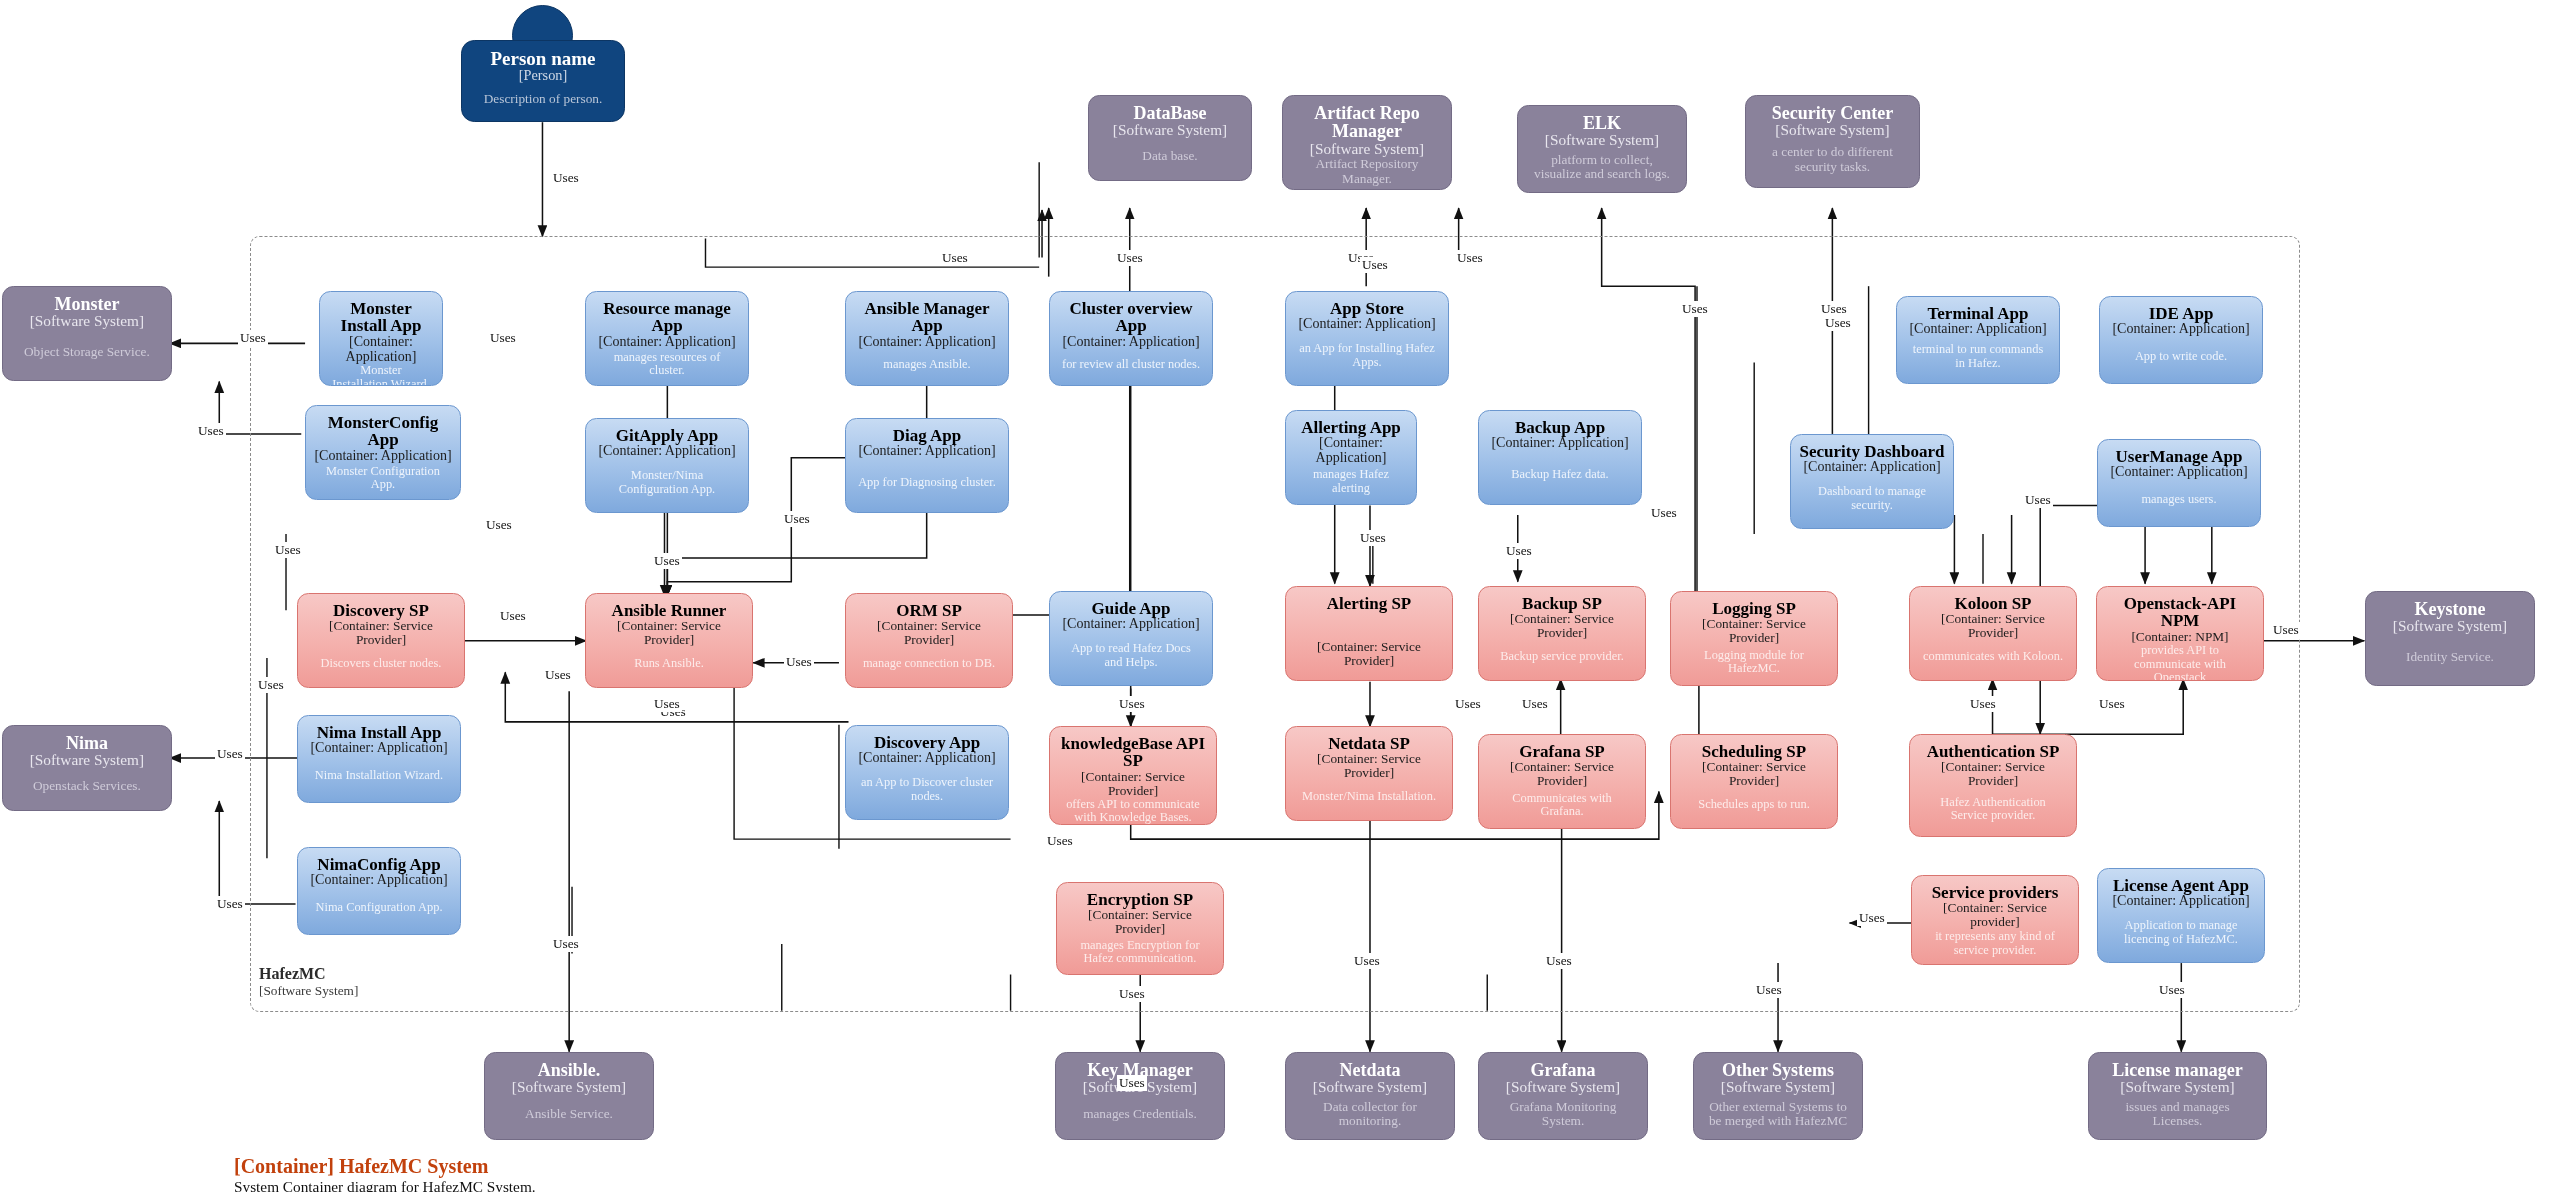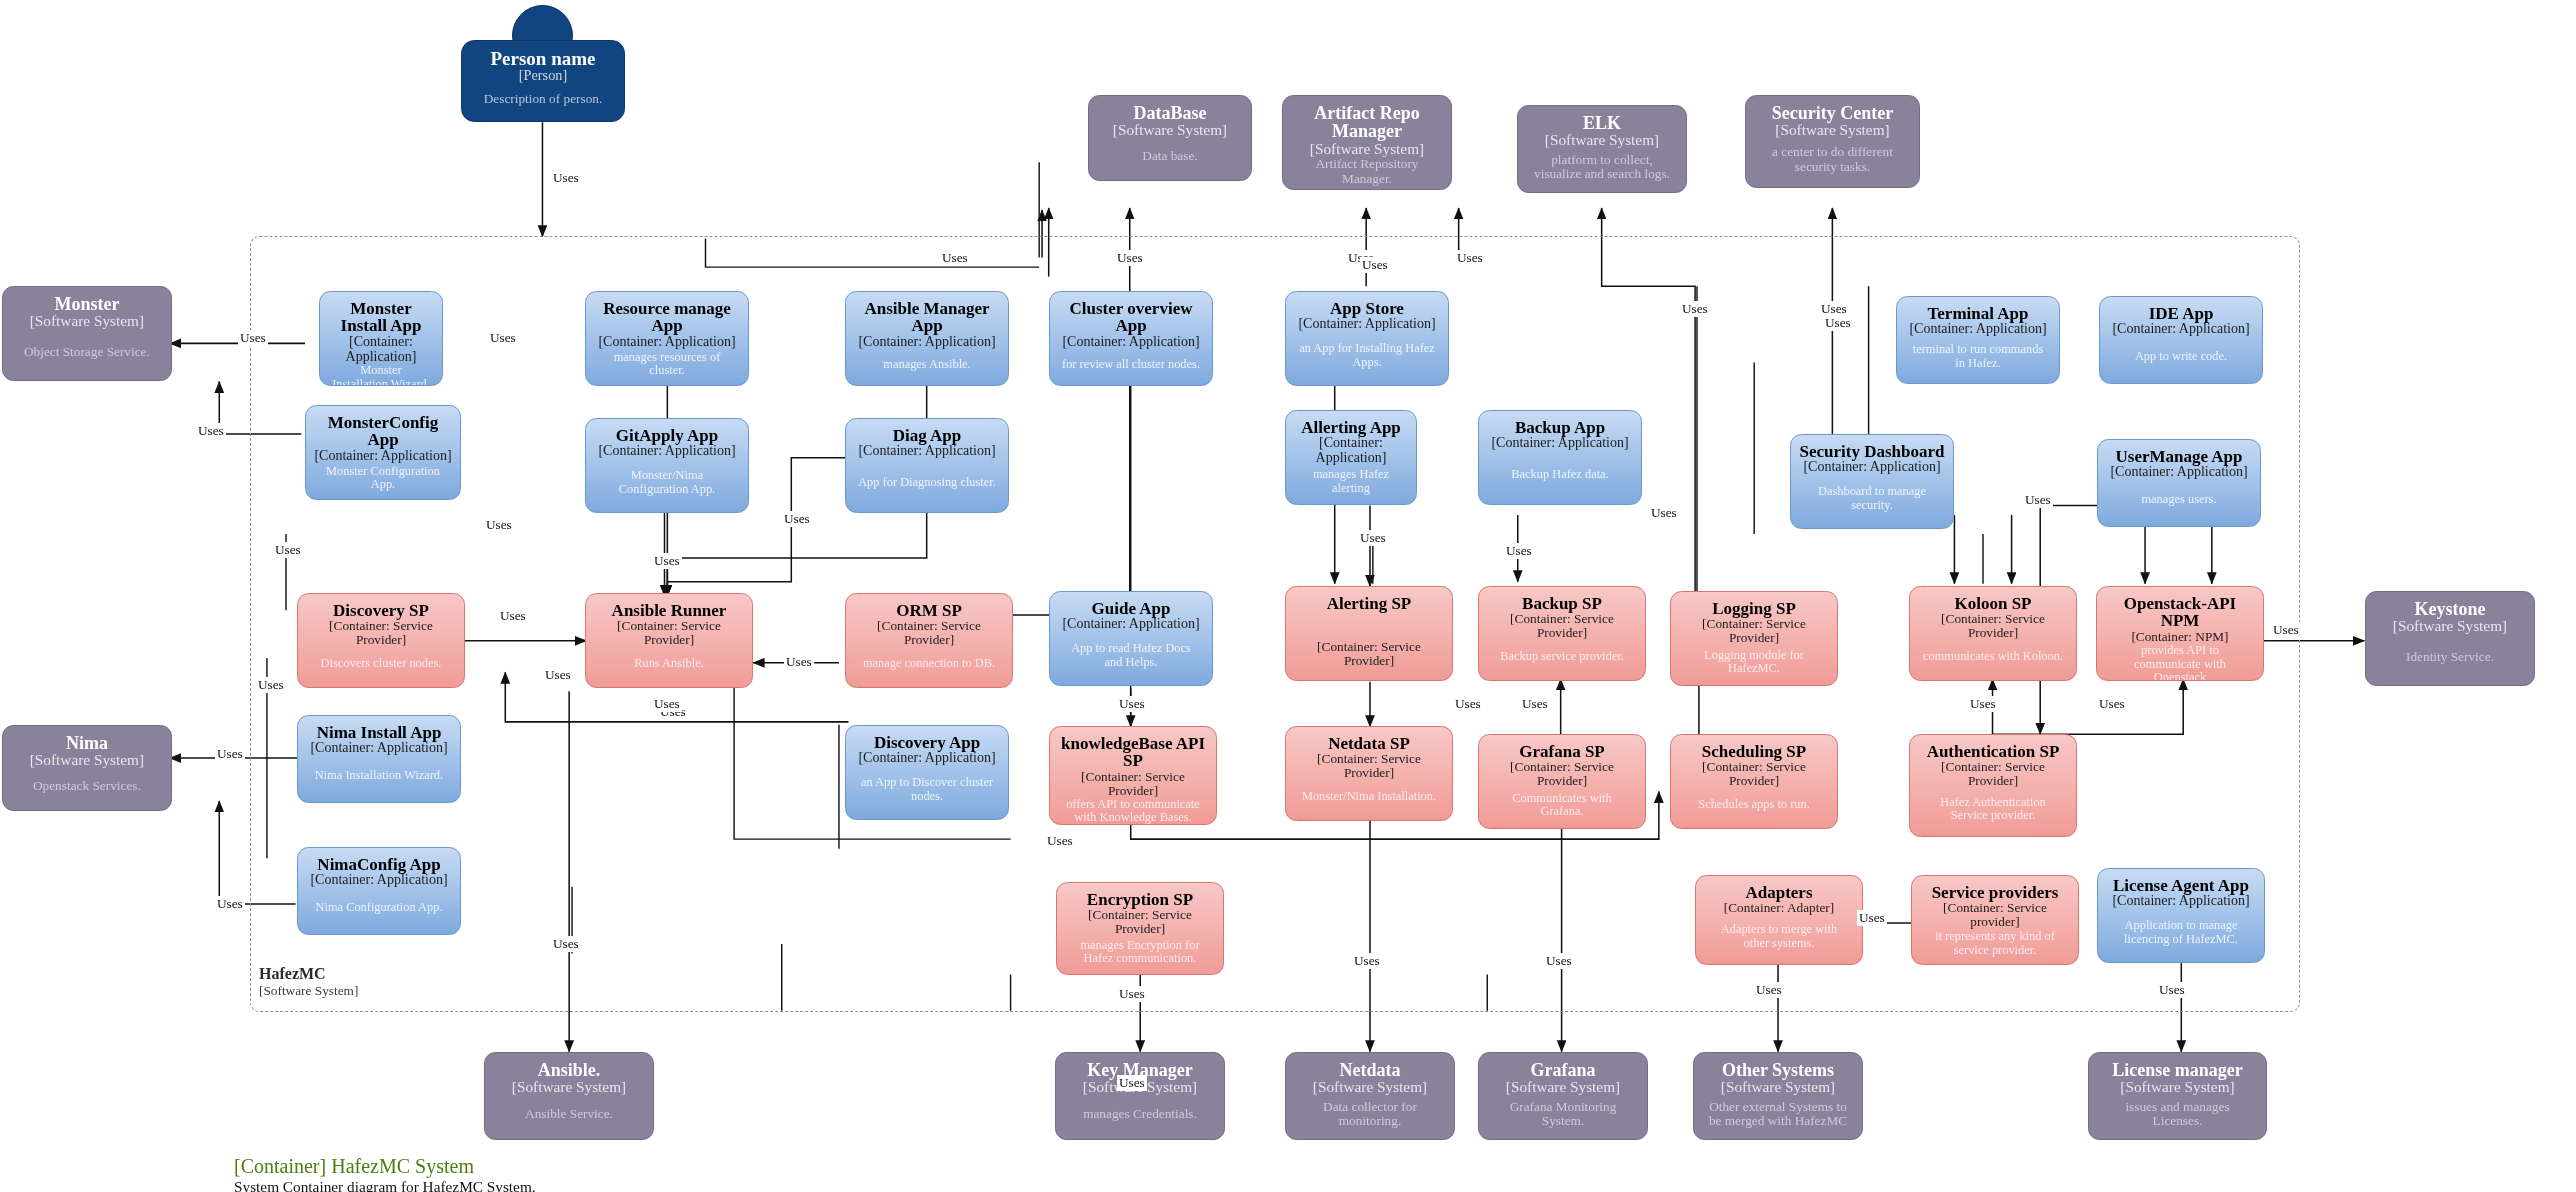--- a/index.html
+++ b/index.html
@@ -51,21 +51,21 @@
   
   .legend{position:absolute;border:1.9px solid #1c1c1c;background:#fff;box-sizing:border-box;}
   .legend-title{position:absolute;width:100%;text-align:center;font-weight:bold;font-size:20px;color:#000;}
   .legend-swatch{position:absolute;border-radius:7.6px;}
   .legend-swatch.blue{background:linear-gradient(180deg,#c7dbf3 0%,#9fc0e8 55%,#7fa9dd 100%);border:1px solid #6b97cf;}
   .legend-swatch.red{background:linear-gradient(180deg,#f7c8c6 0%,#f4b0ac 55%,#f09b97 100%);border:1px solid #d9746f;}
   .legend-text{position:absolute;text-align:center;font-size:16px;color:#111;line-height:1.18;}
 
   
   .caption{position:absolute;text-align:left;}
-  .caption .c-ttl{font-size:20px;font-weight:normal;color:#4d7c0f;line-height:1.2;}
+  .caption .c-ttl{font-size:20px;font-weight:bold;color:#c2410c;line-height:1.2;}
   .caption .c-sub{font-size:15.3px;color:#111;line-height:1.2;}
 
   
   .elabel{position:absolute;font-size:13.3px;color:#111;background:#fff;padding:0 1.9px;white-space:nowrap;}
 
   svg.edges{position:absolute;left:0;top:0;width:2576px;height:1193px;pointer-events:none;}
 </style>
 </head>
 <body>
 
@@ -461,25 +461,20 @@
     <div class="tp">[Container: Service Provider]</div>
     <div class="ds">Hafez Authentication Service provider.</div>
   </div>
 
   <div class="node sp" style="left:1056px;top:882px;width:168px;height:93px;">
     <div class="nm">Encryption SP</div>
     <div class="tp">[Container: Service Provider]</div>
     <div class="ds">manages Encryption for Hafez communication.</div>
   </div>
 
-  <div class="node sp" style="left:1695px;top:875px;width:168px;height:90px;">
-    <div class="nm">Adapters</div>
-    <div class="tp">[Container: Adapter]</div>
-    <div class="ds">Adapters to merge with other systems.</div>
-  </div>
 
   <div class="node sp" style="left:1911px;top:875px;width:168px;height:90px;">
     <div class="nm">Service providers</div>
     <div class="tp">[Container: Service provider]</div>
     <div class="ds">it represents any kind of service provider.</div>
   </div>
 
   <div class="elabel" style="left:551px;top:170px;">Uses</div>
   <div class="elabel" style="left:238px;top:330px;">Uses</div>
   <div class="elabel" style="left:196px;top:423px;">Uses</div>

